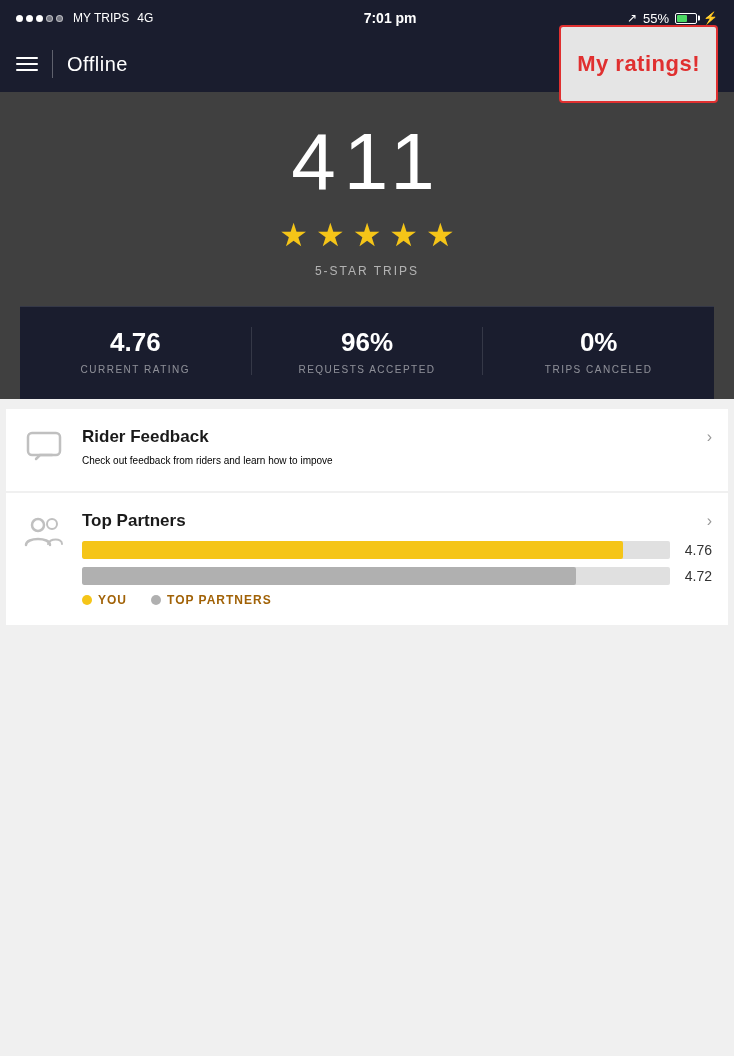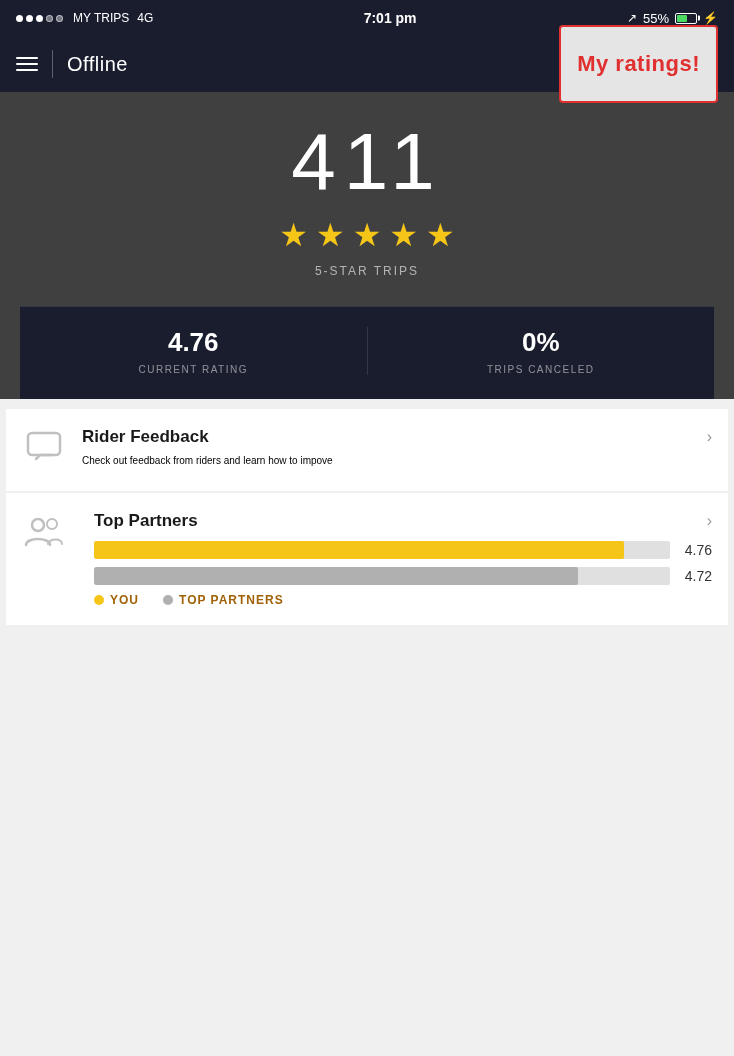--- a/index.html
+++ b/index.html
@@ -302,20 +302,24 @@
     <span class="star">★</span>
   </div>
   <div class="star-trips-label">5-STAR TRIPS</div>
 
   <div class="stats-row">
     <div class="stat-item">
       <span class="stat-value">4.76</span>
       <span class="stat-label">CURRENT RATING</span>
     </div>
     <div class="stat-item">
+      <span class="stat-value">96%</span>
+      <span class="stat-label">REQUESTS ACCEPTED</span>
+    </div>
+    <div class="stat-item">
       <span class="stat-value">0%</span>
       <span class="stat-label">TRIPS CANCELED</span>
     </div>
   </div>
 </div>
 
 <div class="cards-section">
 
   <div class="card">
     <div class="card-icon-wrap">
@@ -330,21 +334,21 @@
     <div class="card-content">
       <div class="card-header">
         <span class="card-title">Rider Feedback</span>
         <span class="card-chevron">›</span>
       </div>
       <div class="card-desc">Check out feedback from riders and learn how to impove</div>
     </div>
   </div>
 
   <div class="card" style="flex-direction:column; padding-left:16px;">
-    <div style="display:flex; align-items:flex-start; gap:28px; width:100%;">
+    <div style="display:flex; align-items:flex-start; gap:16px; width:100%;">
       <div class="card-icon-wrap">
         <span class="card-icon">
           
           <svg width="40" height="34" viewBox="0 0 40 34" fill="none" xmlns="http://www.w3.org/2000/svg">
             <circle cx="14" cy="10" r="6" stroke="#c0c0c0" stroke-width="2.5" fill="none"></circle>
             <path d="M2 30 C2 22 26 22 26 30" stroke="#c0c0c0" stroke-width="2.5" stroke-linecap="round" fill="none"></path>
             <circle cx="28" cy="9" r="5" stroke="#c0c0c0" stroke-width="2" fill="none"></circle>
             <path d="M24 29 C26 23 38 23 38 29" stroke="#c0c0c0" stroke-width="2" stroke-linecap="round" fill="none"></path>
           </svg>
         </span>

